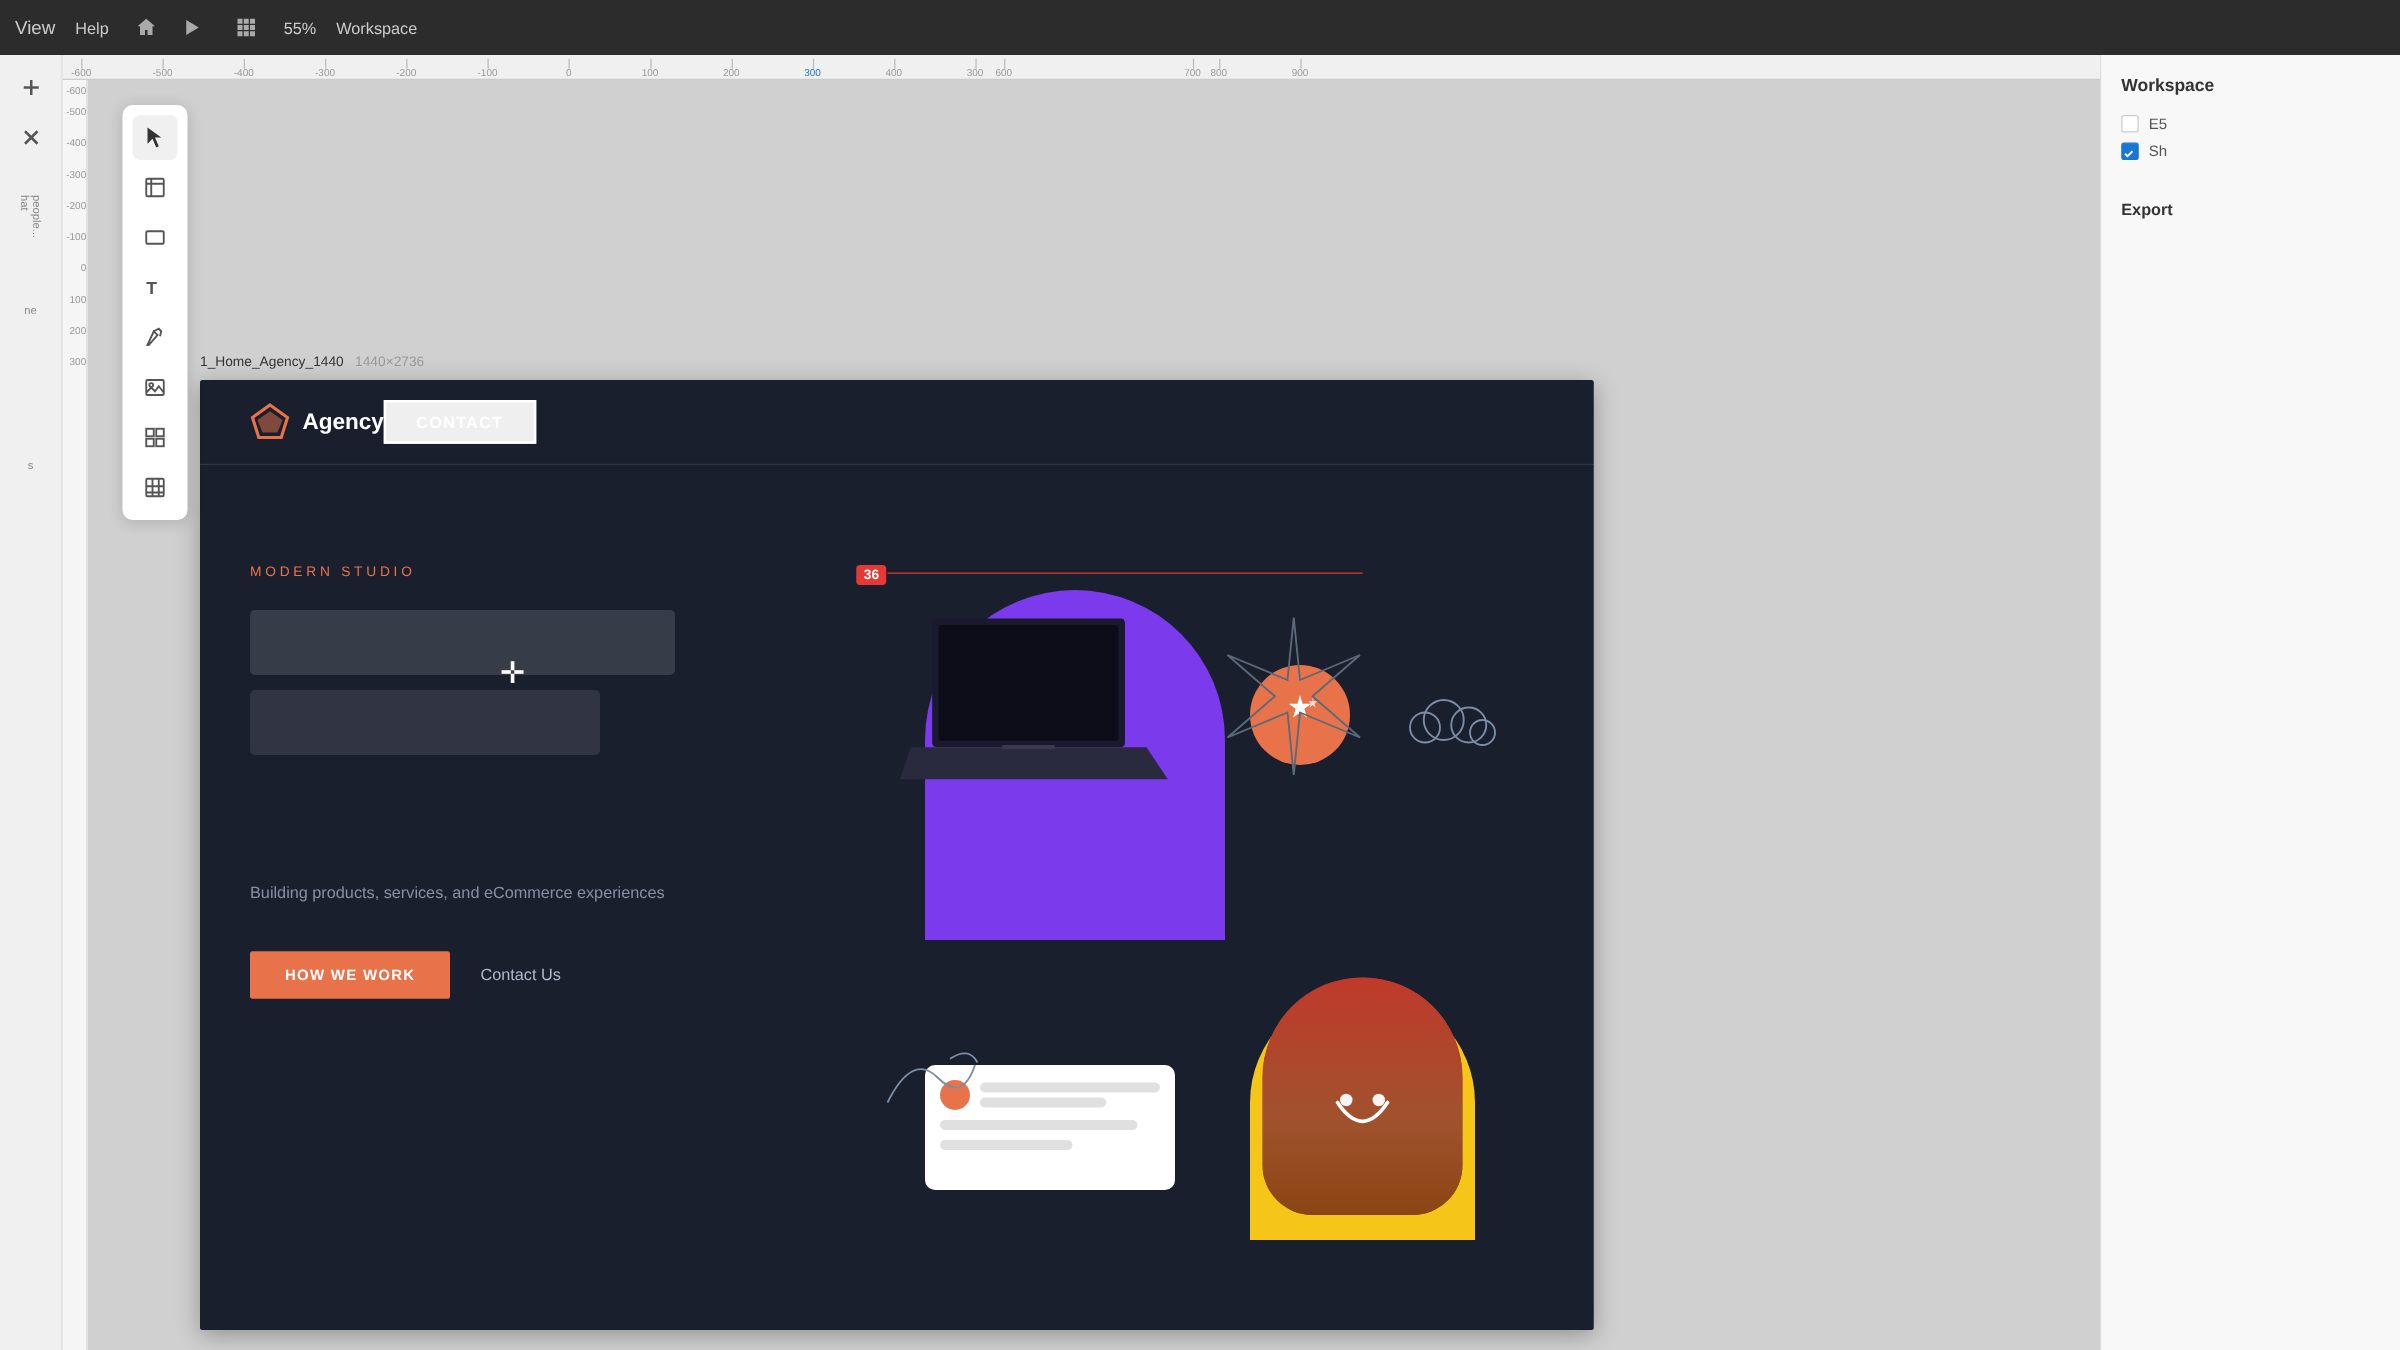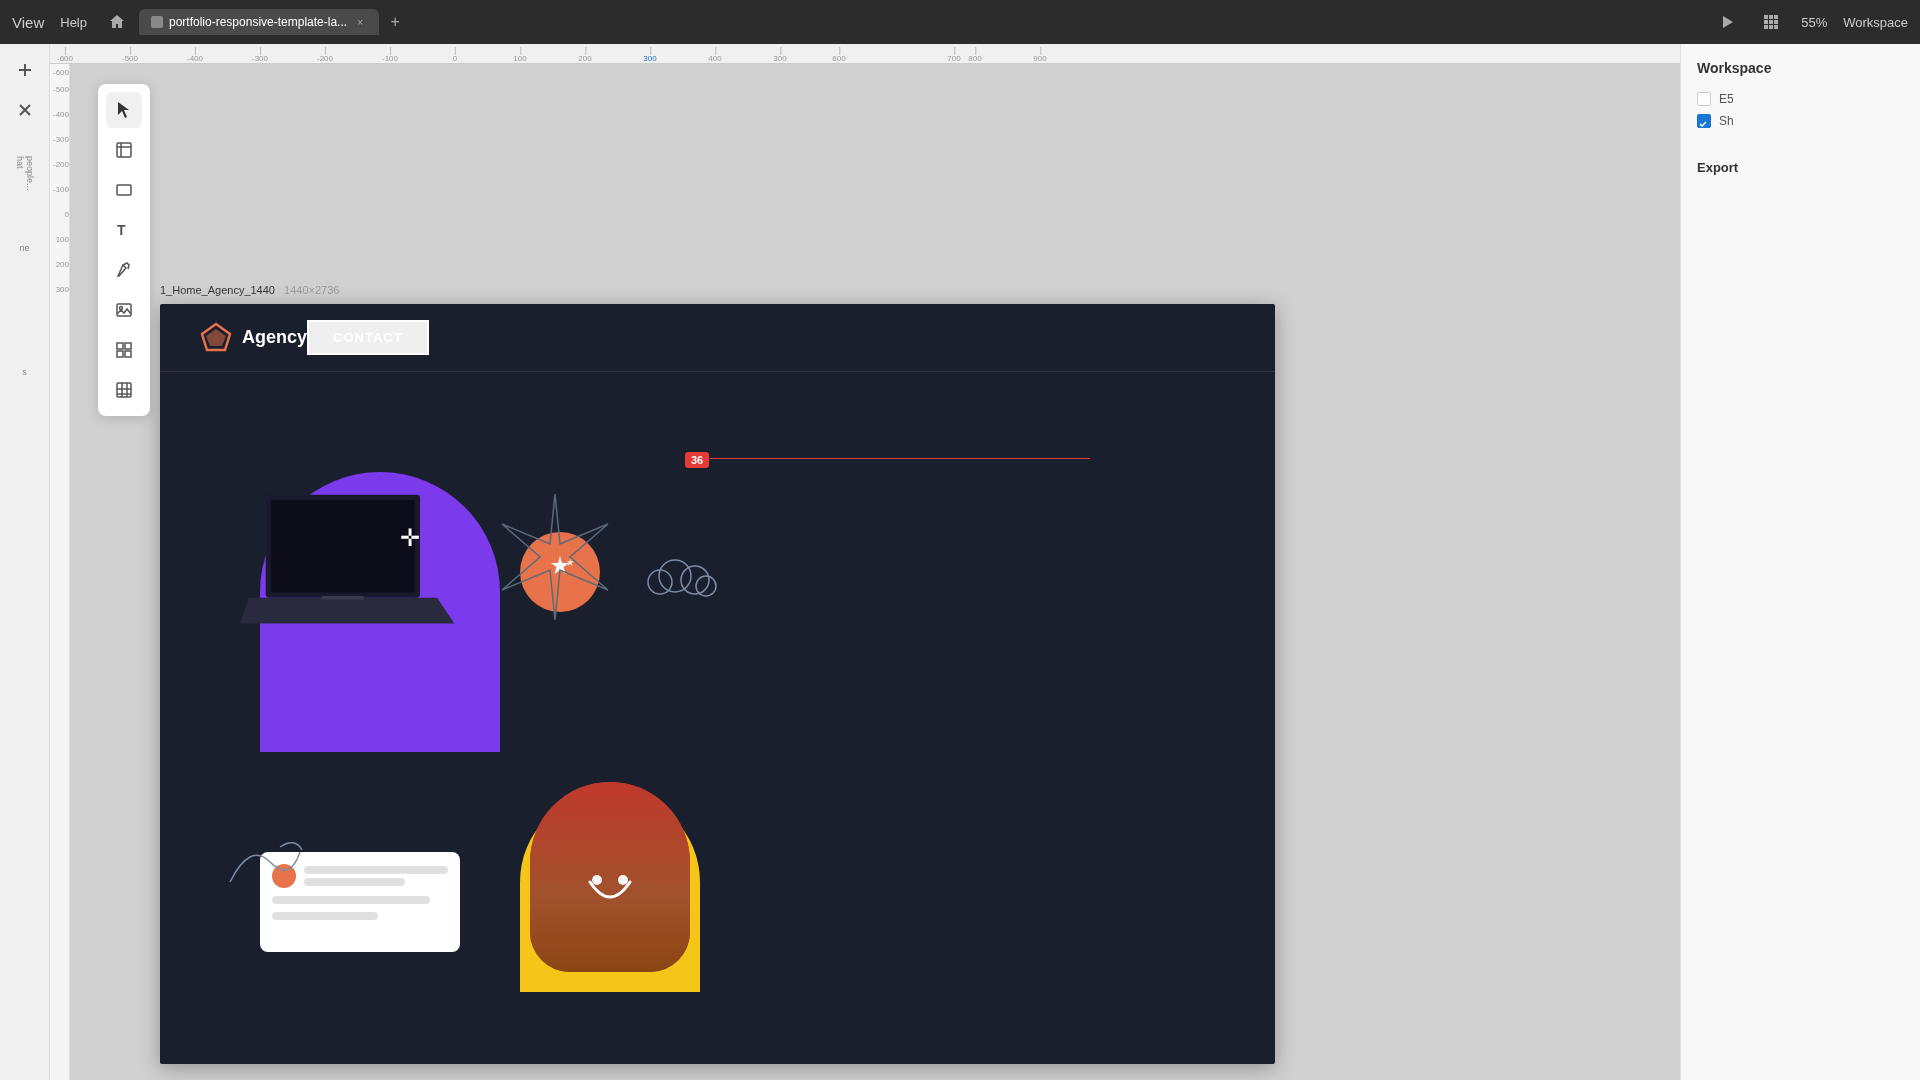--- a/index.html
+++ b/index.html
@@ -594,34 +594,20 @@
   </div>
 
   <div style="display:flex;align-items:center;gap:6px;margin-left:8px;">
     <div class="home-icon">
       <svg width="16" height="16" viewBox="0 0 16 16" fill="#aaa">
           <path d="M8 1L1 7h2v7h4v-4h2v4h4V7h2z"></path>
         </svg>
     </div>
   </div>
 
-  <div class="tab-bar">
-    <div class="tab-item active">
-      <svg width="12" height="12" viewBox="0 0 12 12" fill="#888">
-          <rect width="12" height="12" rx="2"></rect>
-        </svg>
-      <span>portfolio-responsive-template-la...</span>
-      <div class="tab-close">
-        <span>×</span>
-      </div>
-    </div>
-    <div class="tab-add">
-      <span>+</span>
-    </div>
-  </div>
 
   <div class="top-bar-right">
     <div class="play-btn">
       <svg width="16" height="16" viewBox="0 0 16 16" fill="#aaa">
           <polygon points="4,2 14,8 4,14"></polygon>
         </svg>
     </div>
     <div class="grid-icon">
       <svg width="16" height="16" viewBox="0 0 16 16" fill="#aaa">
         <rect x="1" y="1" width="4" height="4"></rect>
@@ -669,21 +655,21 @@
       <div class="ruler-mark major" style="left:145px;"><span>-400</span></div>
       <div class="ruler-mark major" style="left:210px;"><span>-300</span></div>
       <div class="ruler-mark major" style="left:275px;"><span>-200</span></div>
       <div class="ruler-mark major" style="left:340px;"><span>-100</span></div>
       <div class="ruler-mark major" style="left:405px;"><span>0</span></div>
       <div class="ruler-mark major" style="left:470px;"><span>100</span></div>
       <div class="ruler-mark major" style="left:535px;"><span>200</span></div>
       <div class="ruler-mark major" style="left:600px;"><span style="color:#1976d2">300</span></div>
       <div class="ruler-mark major" style="left:665px;"><span>400</span></div>
       <div class="ruler-mark major" style="left:730px;"><span>300</span></div>
-      <div class="ruler-mark major" style="left:789px;"><span>600</span></div>
+      <div class="ruler-mark major" style="left:753px;"><span>600</span></div>
       <div class="ruler-mark major" style="left:904px;"><span>700</span></div>
       <div class="ruler-mark major" style="left:925px;"><span>800</span></div>
       <div class="ruler-mark major" style="left:990px;"><span>900</span></div>
     </div>
 
     <div class="canvas-area">
 
       <div class="ruler-vertical" style="display:flex;flex-direction:column;align-items:flex-end;font-size:8px;color:#999;padding-top:4px;gap:0;">
         <div style="margin-bottom:8px;">-600</div>
         <div style="margin-bottom:16px;">-500</div>
@@ -773,20 +759,35 @@
                 <polygon points="16,2 30,12 25,28 7,28 2,12" fill="none" stroke="#e8734a" stroke-width="2.5"></polygon>
                 <polygon points="16,7 26,14 22,24 10,24 6,14" fill="#e8734a" opacity="0.5"></polygon>
               </svg>
               <span style="color:#fff;">Agency</span>
             </div>
             <button class="nav-cta">CONTACT</button>
           </nav>
 
           <div class="site-hero">
 
+            <div class="hero-left">
+              <div class="hero-subtitle">MODERN STUDIO</div>
+
+              <div class="hero-big-lines">
+                <div class="hero-line" style="width:340px;height:52px;background:rgba(255,255,255,0.13);border-radius:4px;"></div>
+                <div class="hero-line" style="width:280px;height:52px;background:rgba(255,255,255,0.10);border-radius:4px;margin-top:4px;"></div>
+              </div>
+
+              <div class="hero-desc">Building products, services, and eCommerce experiences</div>
+
+              <div class="hero-buttons">
+                <button class="btn-primary">HOW WE WORK</button>
+                <span class="btn-link">Contact Us</span>
+              </div>
+            </div>
 
             <div class="hero-right">
 
               <div class="arch-container">
                 <div class="arch-bg"></div>
 
                 <svg class="laptop-img laptop-svg" viewBox="0 0 280 200">
 
                   <rect x="30" y="10" width="180" height="120" rx="4" fill="#1a1a2e"></rect>
                   <rect x="36" y="16" width="168" height="108" rx="2" fill="#0d0d1a"></rect>

